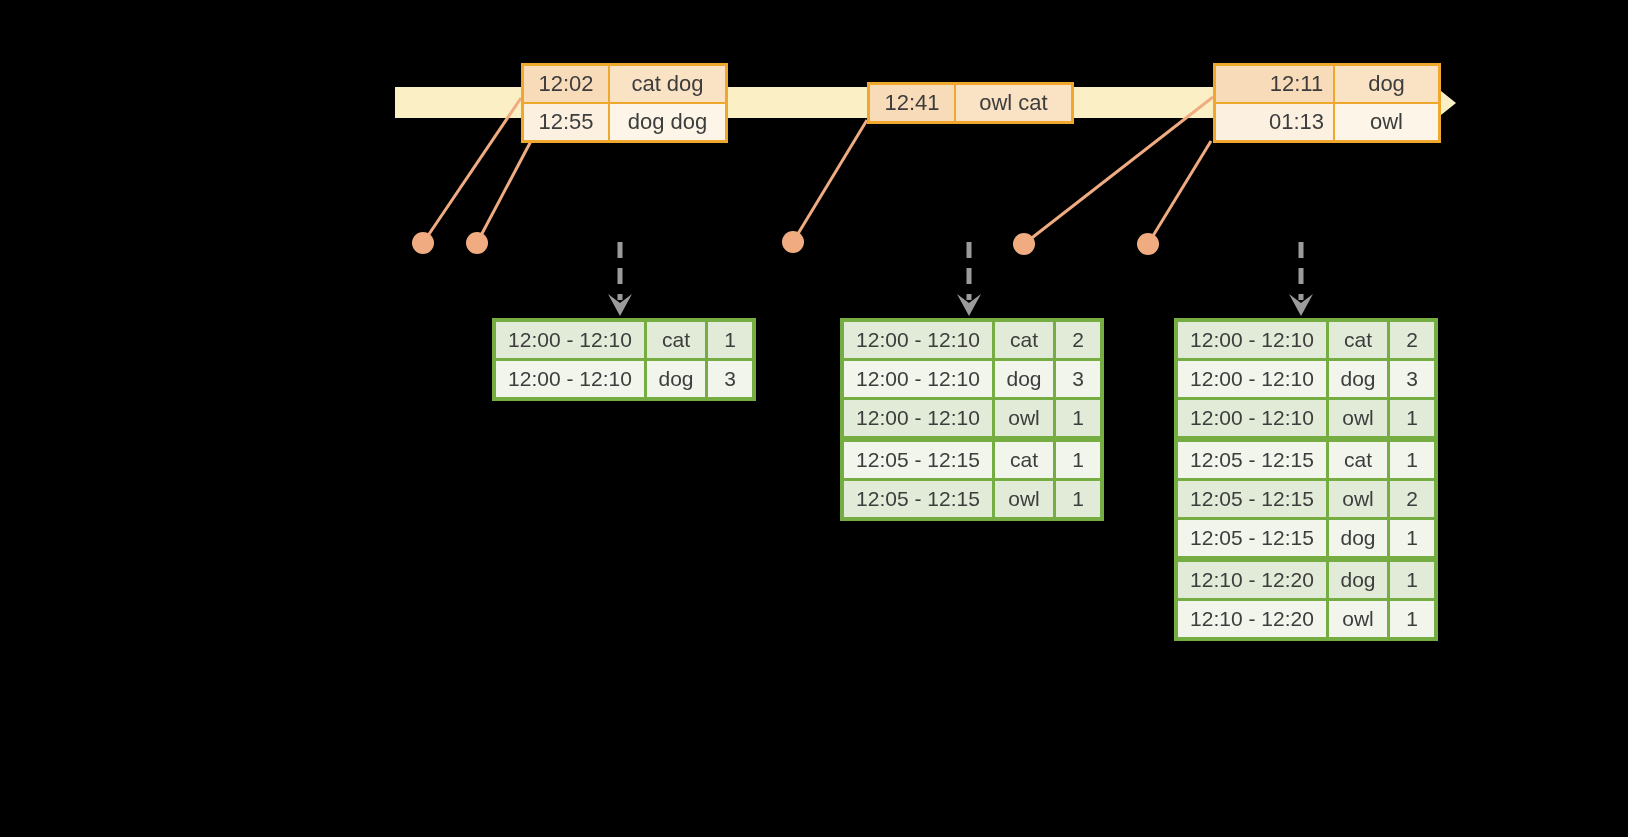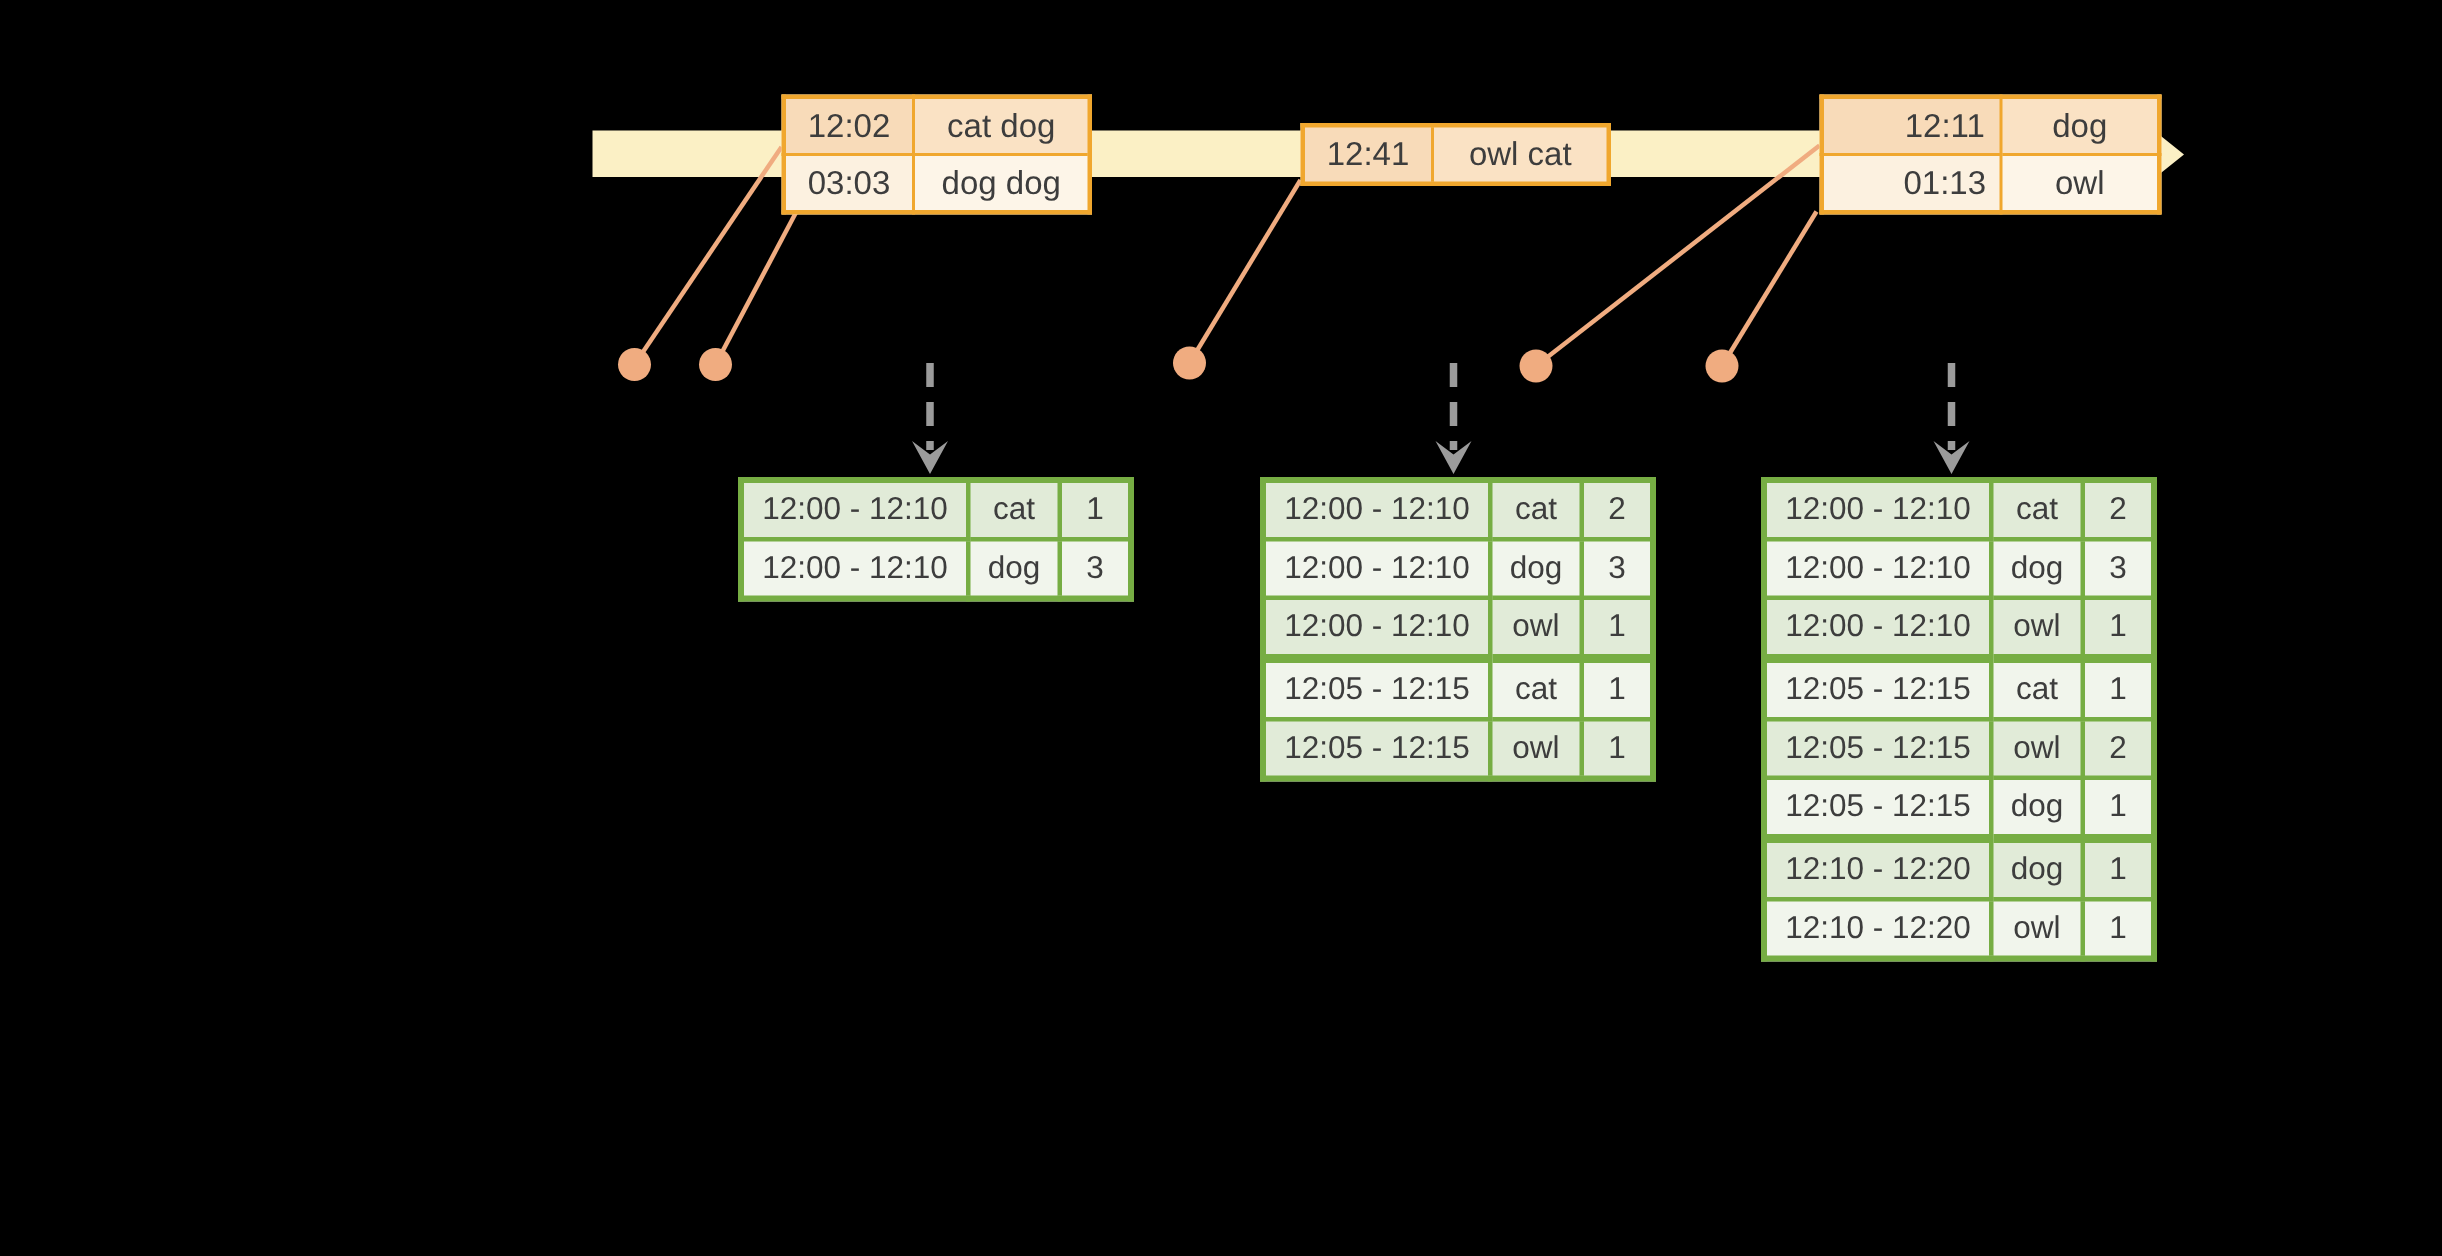--- a/index.html
+++ b/index.html
@@ -63,21 +63,21 @@
     <polygon points="1289,294 1301,316 1313,294 1301,303" fill="#9B9B9B"></polygon>
   </svg>
 
   <table class="evt" style="left:521px;top:63px;">
     <tbody>
         <tr>
       <td class="t">12:02</td>
       <td class="w">cat dog</td>
     </tr>
     <tr>
-      <td class="t">03:03</td>
+      <td class="t">12:55</td>
       <td class="w">dog dog</td>
     </tr>
   </tbody>
     </table>
 
   <table class="evt" style="left:867px;top:82px;">
     <tbody>
         <tr>
       <td class="t">12:41</td>
       <td class="w">owl cat</td>

